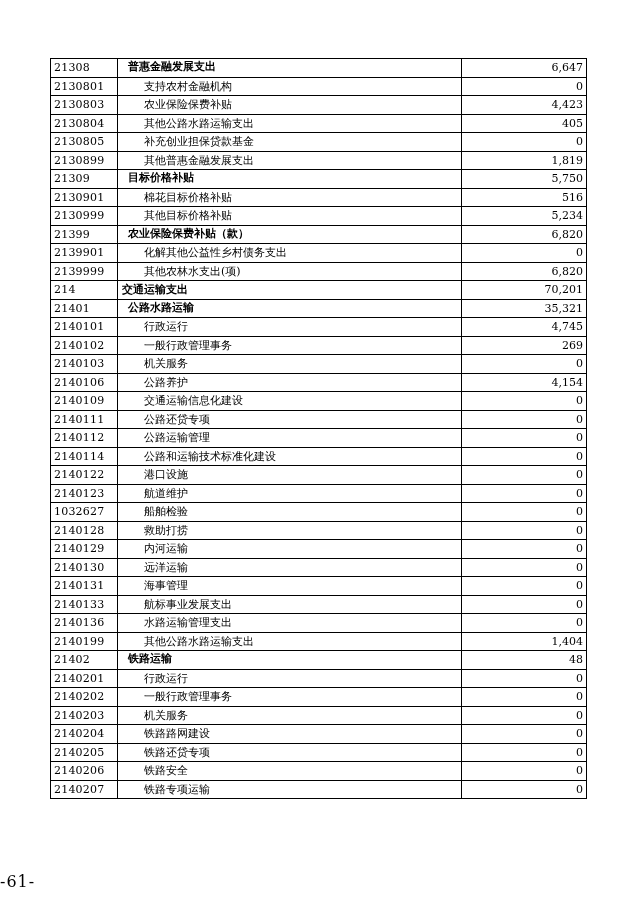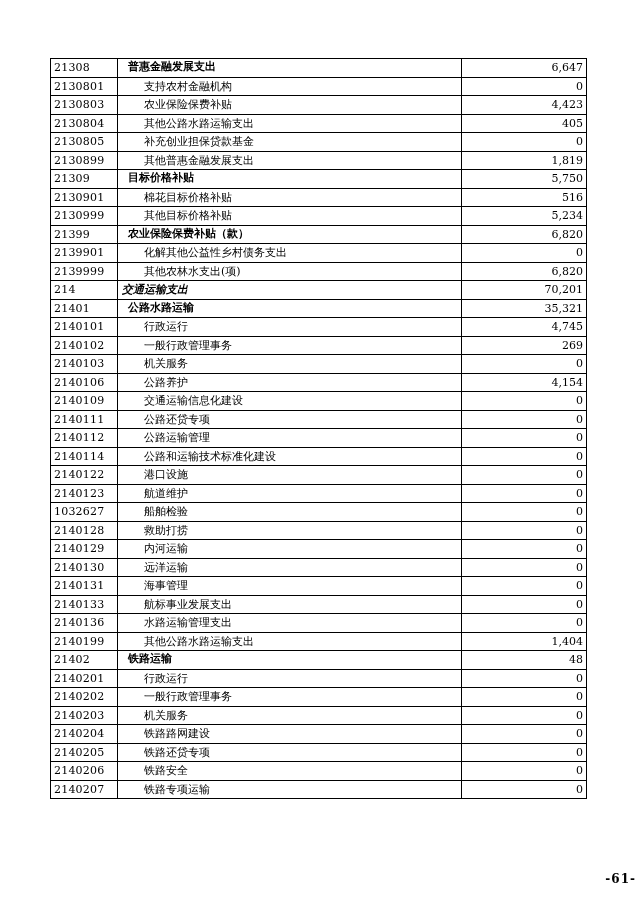--- a/index.html
+++ b/index.html
@@ -35,37 +35,36 @@
     padding: 0 3px;
     vertical-align: middle;
     white-space: nowrap;
     overflow: hidden;
     line-height: 1;
   }
   td.code {
     padding-left: 5px;
     letter-spacing: 0.2px;
   }
-  td.name.level-0 { padding-left: 4px; font-style: italic; }
+  td.name.level-0 { padding-left: 4px; }
   td.name.level-1 { padding-left: 10px; font-family: Liberation Mono, monospace; }
   td.name.level-2 { padding-left: 26px; }
   td.name.bold { font-weight: bold; }
   td.amount {
     text-align: right;
     padding-right: 45px;
   }
   .footer {
     position: absolute;
     left: 0;
     right: 0;
     top: 872px;
-    text-align: right;
-    font-size: 12px;
+    text-align: left;
+    font-size: 16px;
     letter-spacing: 1px;
-    font-weight: bold;
   }
 </style>
 </head>
 <body>
 
 <div class="page">
   <table class="budget-table">
     <colgroup>
       <col class="c-code">
       <col class="c-name">

